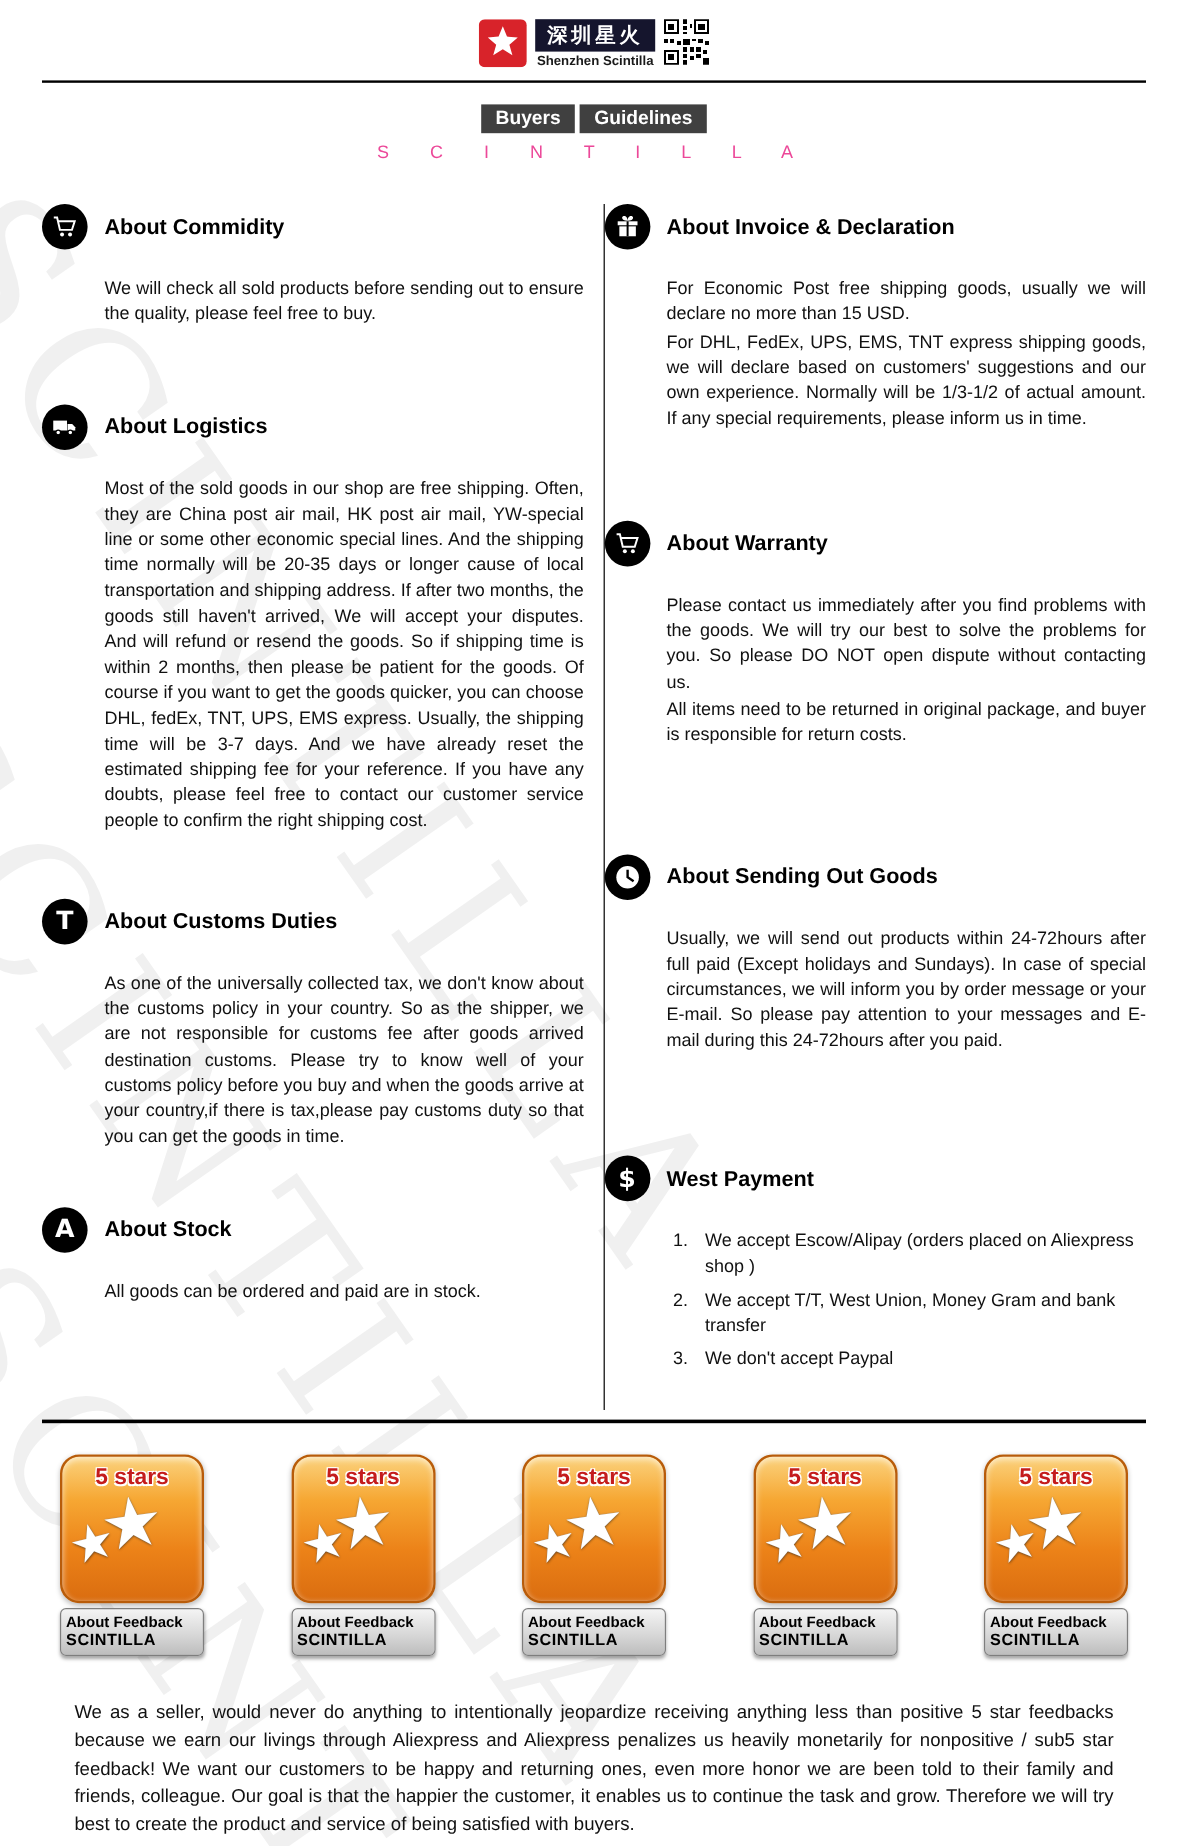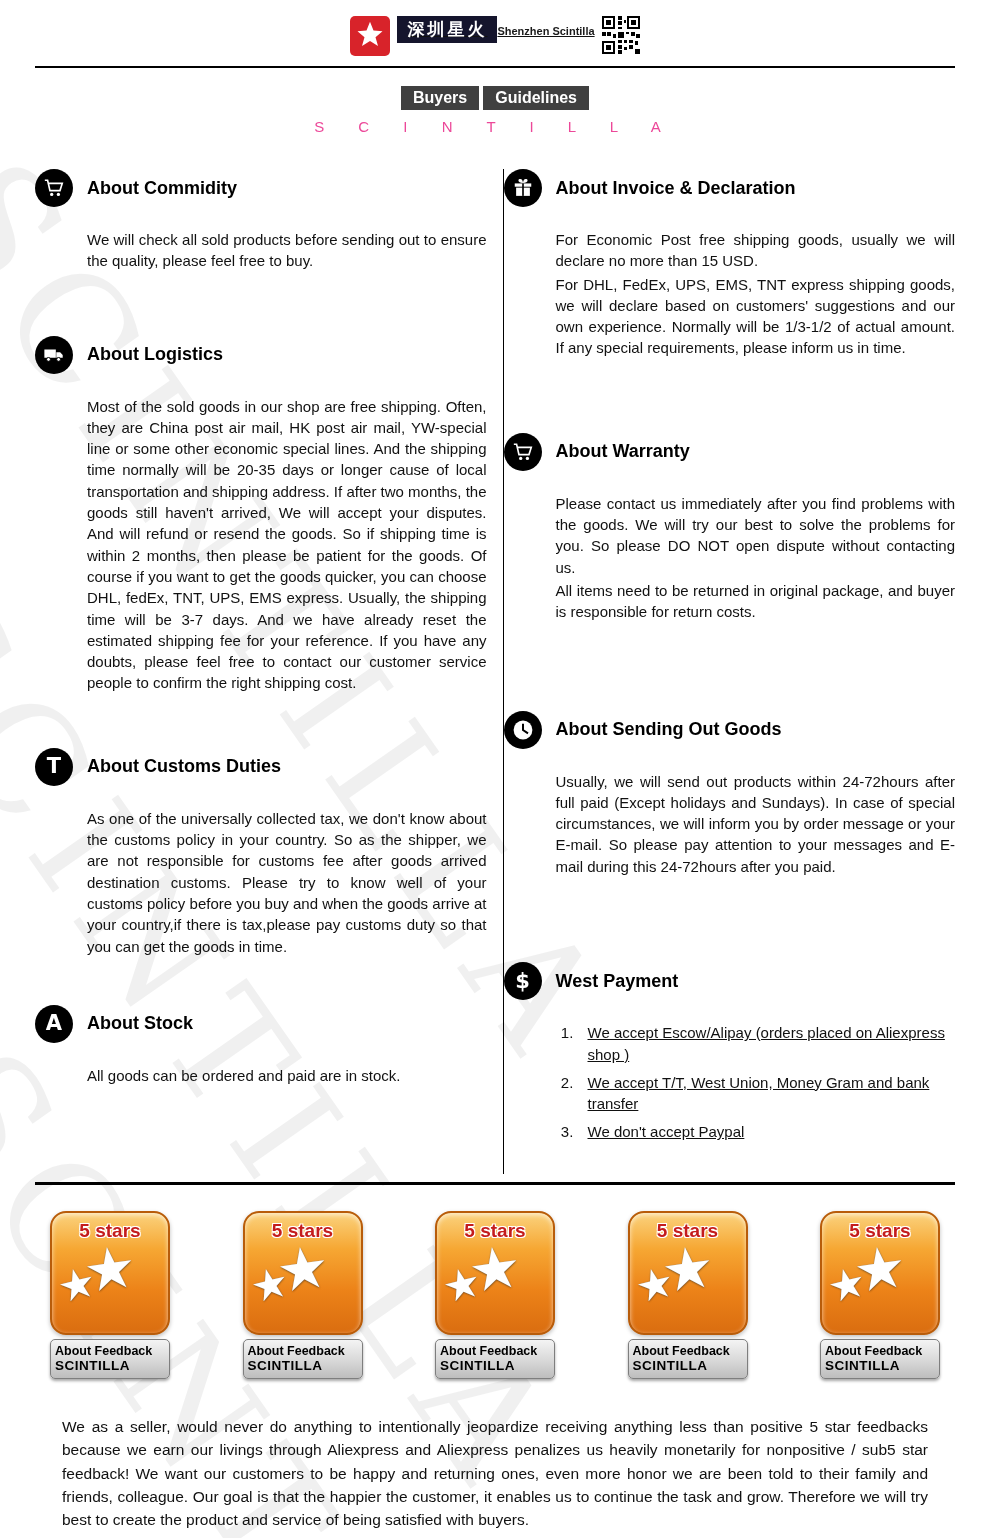--- a/index.html
+++ b/index.html
@@ -27,21 +27,21 @@
   .wm1 { left: 40px;  top: 130px; }
   .wm2 { left: -10px; top: 560px; }
   .wm3 { left: 30px;  top: 1020px; }
 
   .content { position: relative; z-index: 1; }
 
   
   .header { display: flex; justify-content: center; align-items: flex-start; padding: 16px 0 8px; }
   .logo { display: flex; align-items: flex-start; gap: 7px; }
   .logo-mark svg { width: 40px; height: 40px; display: block; }
-  .logo-text { display: flex; flex-direction: row; align-items: center; text-decoration: underline; }
+  .logo-text { display: flex; flex-direction: column; align-items: center; }
   .logo-cn { display: block; background: #15152d; color: #fff; font-size: 17px; font-weight: bold; padding: 2px 10px; letter-spacing: 3px; }
   .logo-en { display: block; font-size: 11px; font-weight: bold; color: #1a1a1a; margin-top: 2px; }
   .qr svg { width: 38px; height: 38px; display: block; }
 
   .rule { height: 2px; background: #000; margin: 0 35px; }
   .rule-top { margin-top: 2px; }
   .rule-bottom { height: 3px; margin-top: 8px; }
 
   
   .banner { display: flex; justify-content: center; gap: 4px; margin-top: 18px; }
@@ -59,21 +59,21 @@
   .icon-circle {
     width: 38px; height: 38px; border-radius: 50%; background: #000;
     display: flex; align-items: center; justify-content: center; flex-shrink: 0;
   }
   .icon-circle svg { display: block; }
   .icon-circle .glyph { color: #fff; font-weight: bold; font-size: 21px; line-height: 1; font-family: "DejaVu Sans", sans-serif; }
   .sec-title { font-size: 18px; font-weight: bold; color: #000; font-family: "Liberation Sans", sans-serif; text-align: right; }
   .sec-body { margin: 22px 0 0 52px; font-size: 15px; line-height: 1.42; text-align: justify; color: #111; }
   .sec-body p + p { margin-top: 2px; }
   .pay-list { margin: 22px 0 0 74px; font-size: 15px; line-height: 1.45; }
-  .pay-list li { padding-left: 10px; margin-bottom: 6px; text-decoration: underline; }
+  .pay-list li { padding-left: 10px; margin-bottom: 6px; }
 
   
   .sec-commidity { margin-bottom: 64px; }
   .sec-logistics { margin-bottom: 54px; }
   .sec-customs   { margin-bottom: 48px; }
   .sec-invoice   { margin-bottom: 74px; }
   .sec-warranty  { margin-bottom: 88px; }
   .sec-sending   { margin-bottom: 85px; }
 
   

